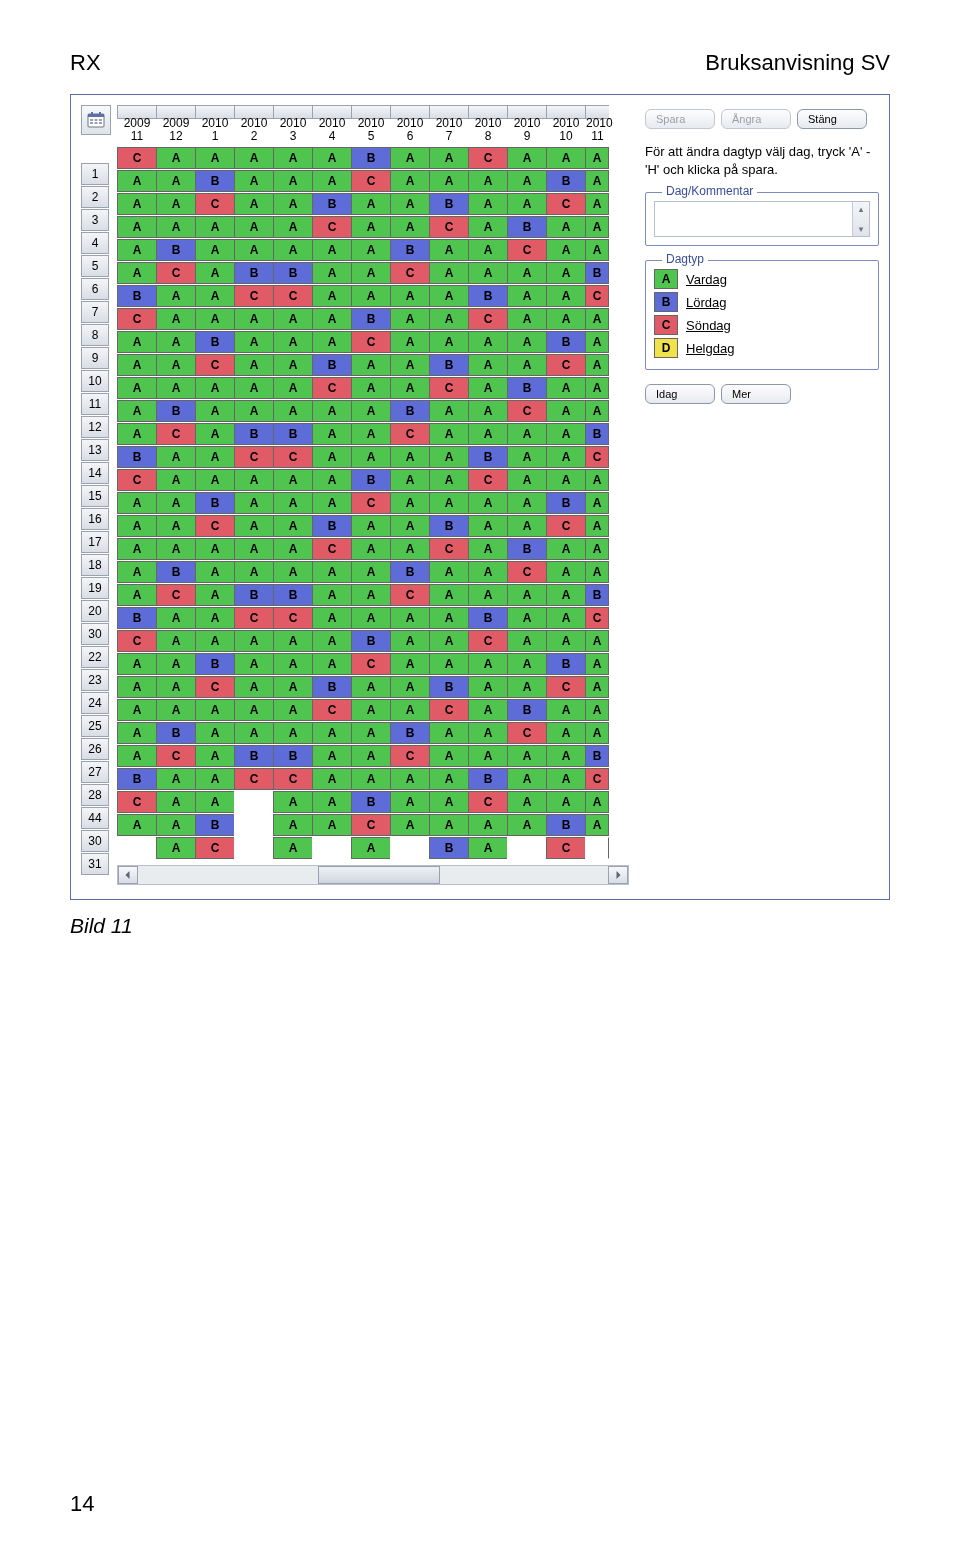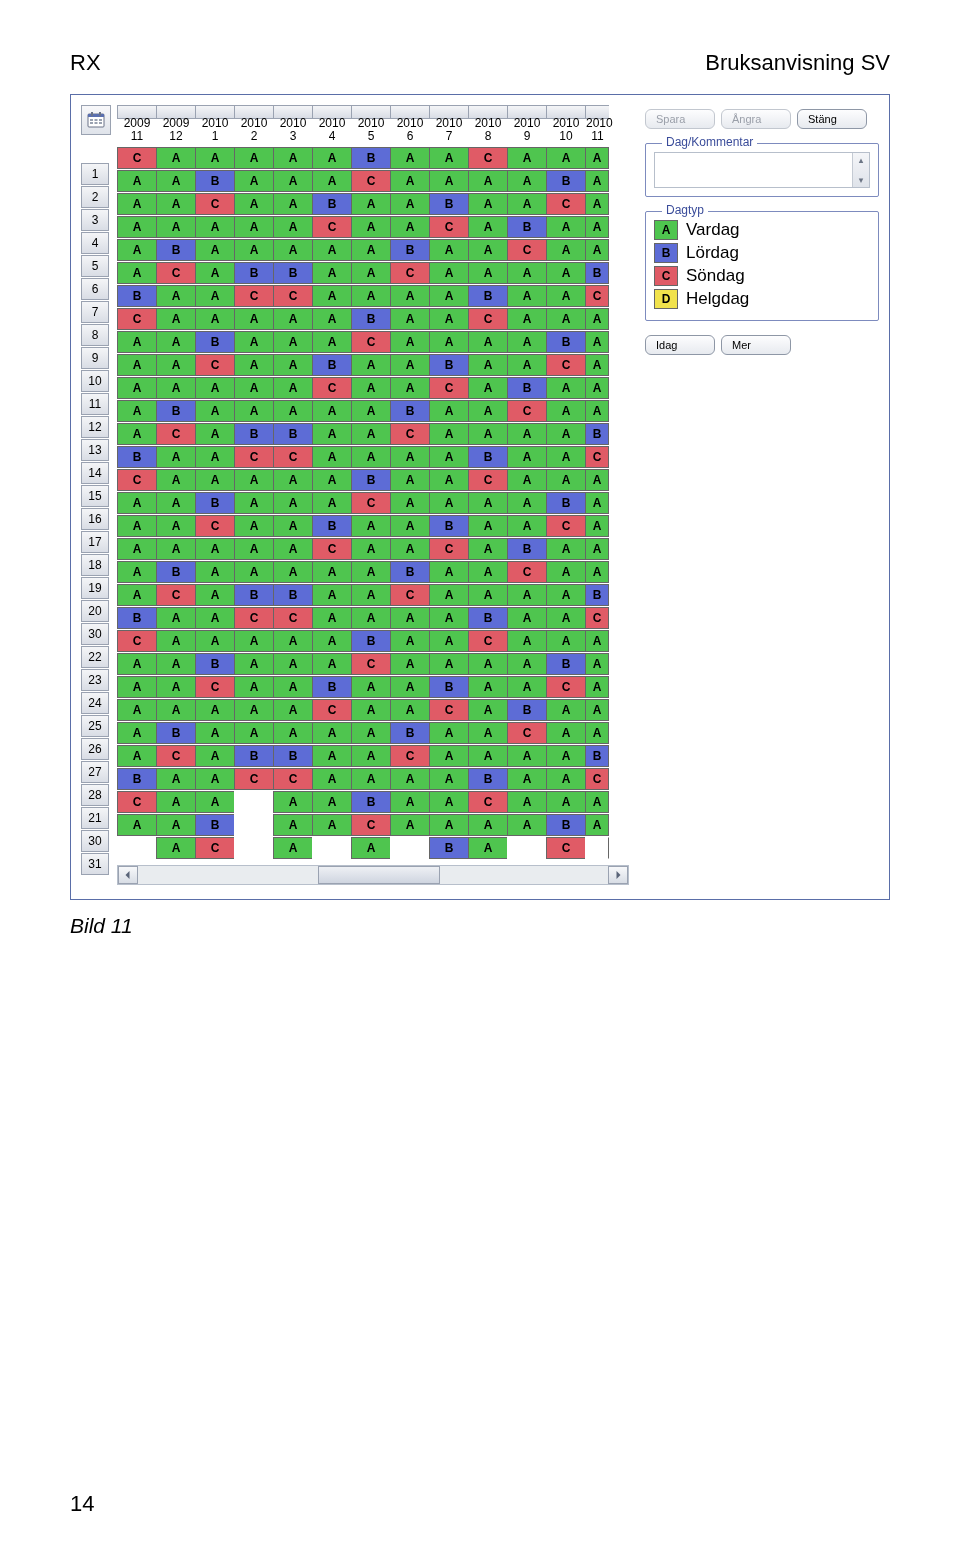--- a/index.html
+++ b/index.html
@@ -177,21 +177,21 @@
   .ta-arrow.down { bottom: 0; }
 
   .legend-list { }
   .legend-row { display: flex; align-items: center; gap: 8px; margin-bottom: 3px; }
   .legend-chip {
     width: 22px; height: 18px;
     display: flex; align-items: center; justify-content: center;
     font-weight: bold; font-size: 12px;
     border: 1px solid #666;
   }
-  .legend-label { font-size: 17px; }
+  .legend-label { font-size: 13px; text-decoration: underline; }
 
   .caption {
     font-style: italic;
     font-size: 21px;
     margin-top: 14px;
   }
   .page-num {
     position: absolute;
     bottom: 28px;
     left: 70px;
@@ -249,21 +249,21 @@
                 <div class="row-index-cell">19</div>
                 <div class="row-index-cell">20</div>
                 <div class="row-index-cell">30</div>
                 <div class="row-index-cell">22</div>
                 <div class="row-index-cell">23</div>
                 <div class="row-index-cell">24</div>
                 <div class="row-index-cell">25</div>
                 <div class="row-index-cell">26</div>
                 <div class="row-index-cell">27</div>
                 <div class="row-index-cell">28</div>
-                <div class="row-index-cell">21</div>
+                <div class="row-index-cell">44</div>
                 <div class="row-index-cell">30</div>
                 <div class="row-index-cell">31</div>
               </div>
           </div>
           <div class="grid-area">
             <div class="header-years" id="header-years">
                 <div class="hy-cell">
                   <div>2009</div>
                   <div>11</div>
                 </div>
@@ -800,20 +800,21 @@
           </div>
         </div>
       </div>
 
       <div class="right-pane">
         <div class="btn-row">
           <div class="ui-btn disabled">Spara</div>
           <div class="ui-btn disabled">Ångra</div>
           <div class="ui-btn">Stäng</div>
         </div>
+        <div class="help-text">För att ändra dagtyp välj dag, tryck 'A' - 'H' och klicka på spara.</div>
 
         <div class="fieldset">
           <div class="fieldset-legend">Dag/Kommentar</div>
           <div class="textarea-mock">
             <div class="ta-sb">
               <div class="ta-arrow up">▴</div>
               <div class="ta-arrow down">▾</div>
             </div>
           </div>
         </div>

